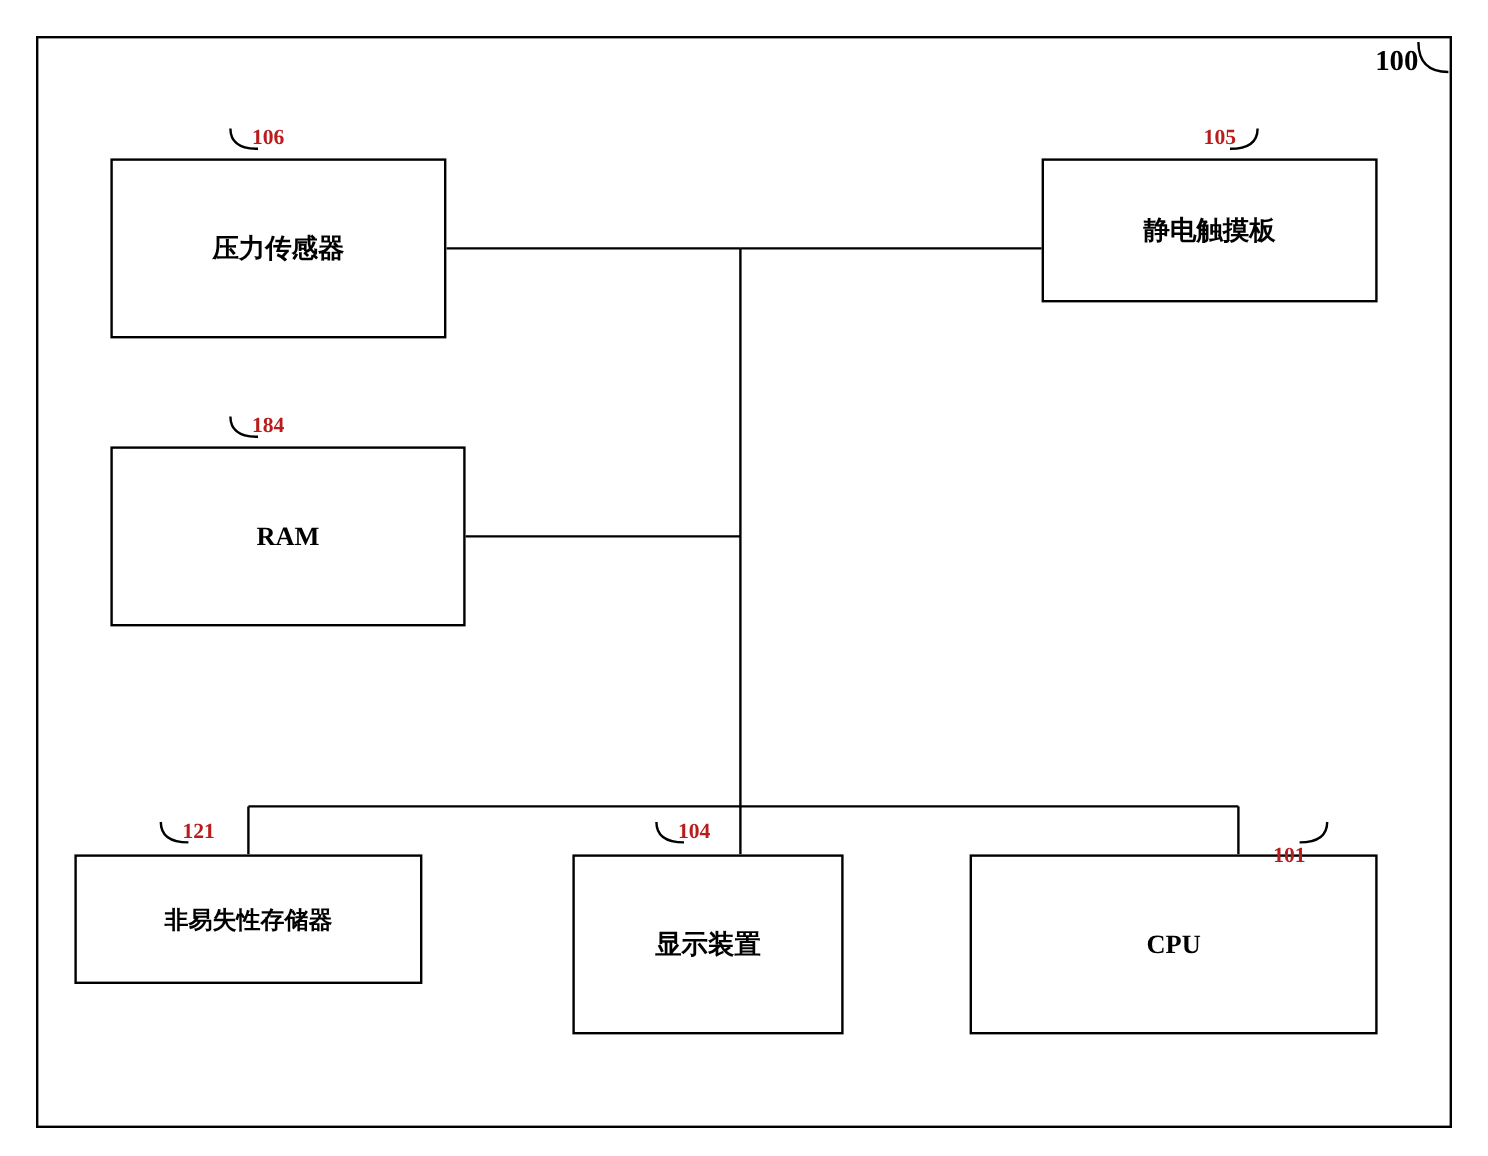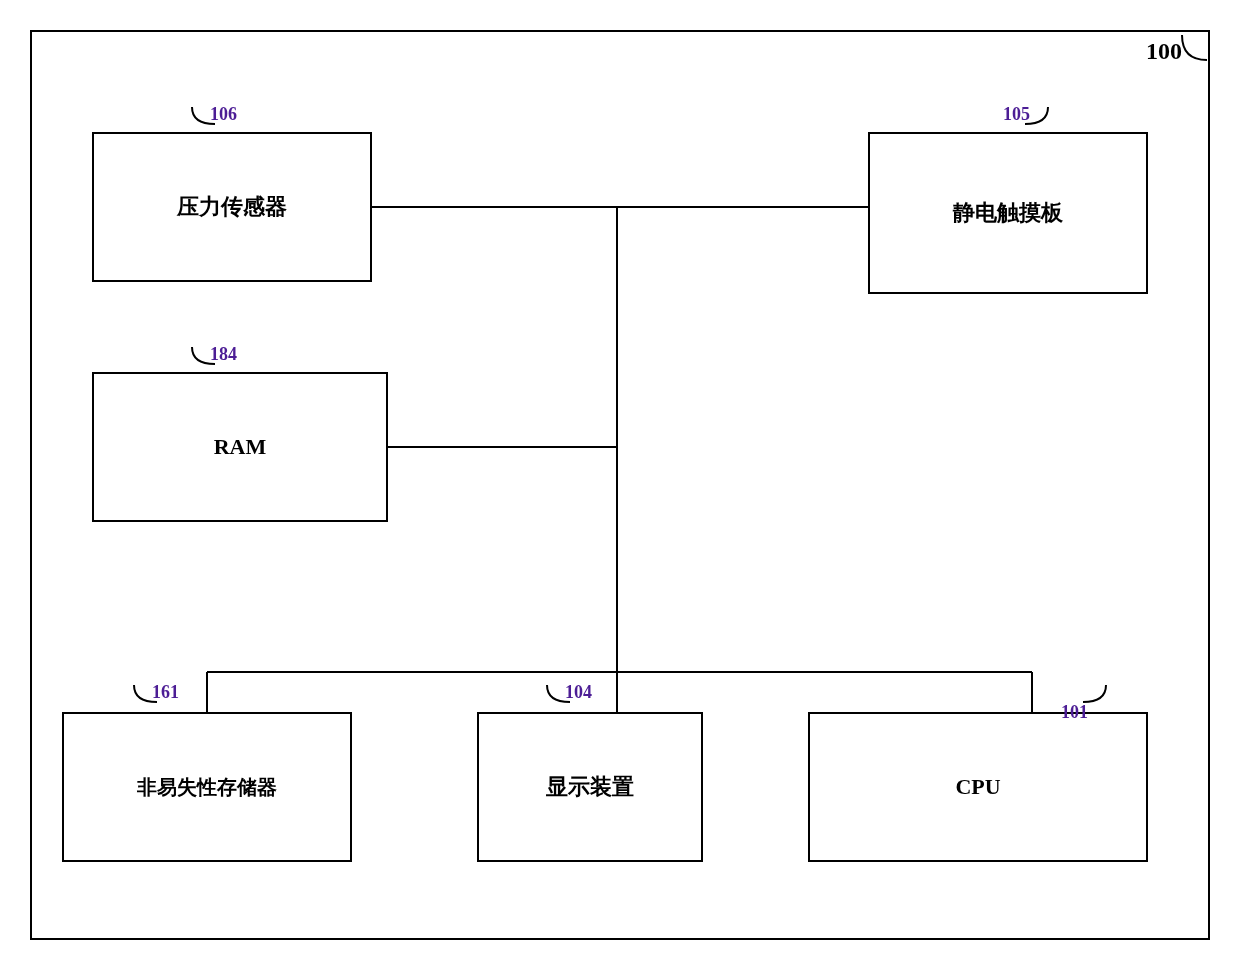--- a/index.html
+++ b/index.html
@@ -46,37 +46,37 @@
       top: 100px;
       width: 280px;
       height: 150px;
     }
 
     
     .box-105 {
       right: 60px;
       top: 100px;
       width: 280px;
-      height: 162px;
+      height: 120px;
     }
 
     
     .box-102 {
       left: 60px;
       top: 340px;
       width: 296px;
       height: 150px;
     }
 
     
     .box-103 {
       left: 30px;
       top: 680px;
       width: 290px;
-      height: 150px;
+      height: 108px;
       text-align: center;
     }
 
     
     .box-104 {
       left: 445px;
       top: 680px;
       width: 226px;
       height: 150px;
     }
@@ -87,21 +87,21 @@
       top: 680px;
       width: 340px;
       height: 150px;
     }
 
     
     .ref-label {
       position: absolute;
       font-size: 18px;
       font-weight: bold;
-      color: #4c1d95;
+      color: #b91c1c;
     }
 
     
     .connections-svg {
       position: absolute;
       top: 0;
       left: 0;
       width: 100%;
       height: 100%;
       pointer-events: none;
@@ -165,21 +165,21 @@
 
   <svg style="position:absolute; left:155px; top:310px; width:30px; height:25px;">
     <path d="M 28 22 Q 5 22 5 5" stroke="#000" stroke-width="2" fill="none"></path>
   </svg>
 
   <div class="block box-103">
     <span style="font-size:20px;">非易失性存储器</span>
   </div>
 
   <div class="ref-label" style="left: 120px; top: 650px;">
-    <span>161</span>
+    <span>121</span>
   </div>
   <svg style="position:absolute; left:97px; top:648px; width:30px; height:25px;">
     <path d="M 28 22 Q 5 22 5 5" stroke="#000" stroke-width="2" fill="none"></path>
   </svg>
 
   <div class="block box-104">
     <span>显示装置</span>
   </div>
 
   <div class="ref-label" style="left: 533px; top: 650px;">

